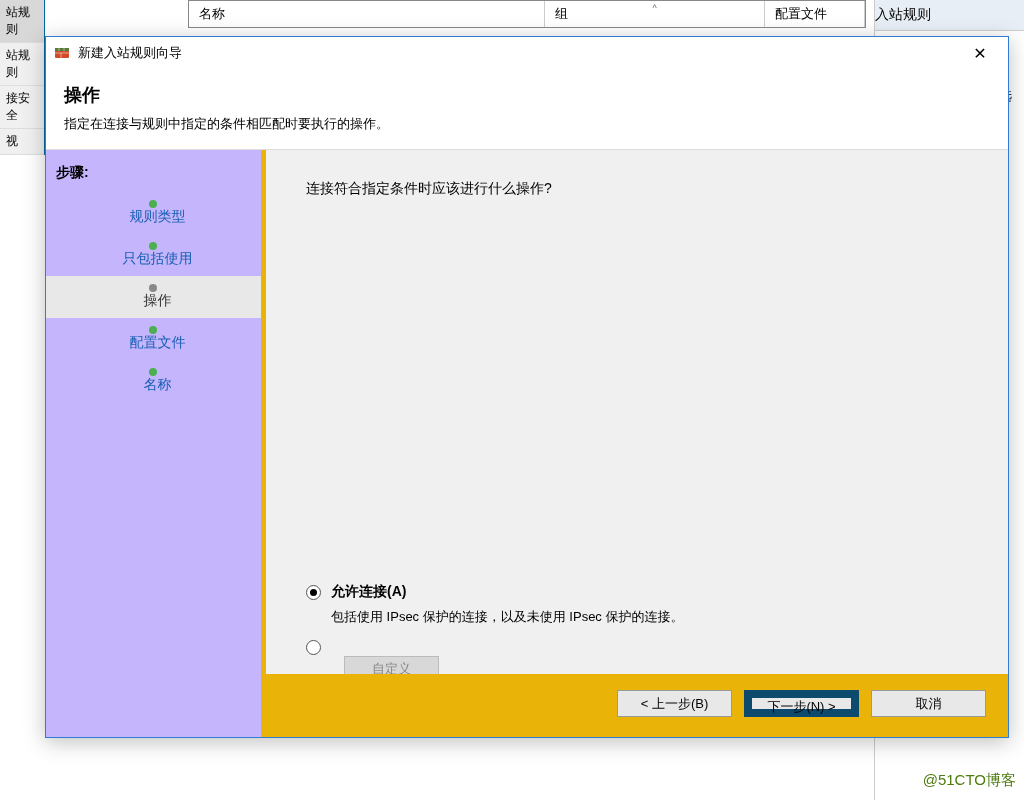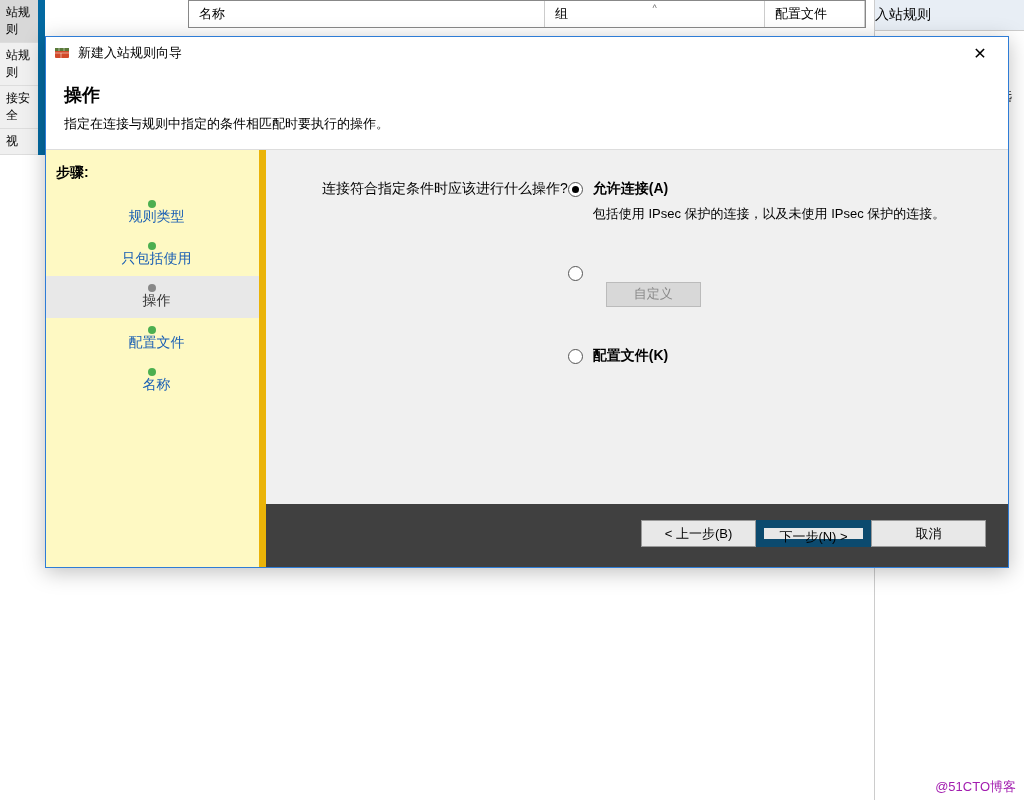--- a/index.html
+++ b/index.html
@@ -13,21 +13,21 @@
       position: relative;
     }
     
     
     .bg-nav {
       position: absolute;
       left: 0;
       top: 0;
       width: 45px;
       background: #f0f0f0;
-      border-right: 7px solid #0369a1;
+      border-right: 1px solid #0369a1;
     }
     .bg-nav-item {
       padding: 4px 6px;
       font-size: 12px;
       border-bottom: 1px solid #ddd;
     }
     .bg-nav-item.selected {
       background: #d8d8d8;
     }
     .bg-table-header {
@@ -76,21 +76,21 @@
       padding: 6px 12px;
       font-size: 13px;
     }
     
     
     .dialog {
       position: absolute;
       left: 45px;
       top: 36px;
       width: 964px;
-      height: 532px;
+      height: 702px;
       background: #fff;
       border: 1px solid #2e7cd6;
       box-shadow: 0 4px 20px rgba(0,0,0,0.25);
       display: flex;
       flex-direction: column;
     }
     .titlebar {
       height: 32px;
       display: flex;
       align-items: center;
@@ -130,22 +130,22 @@
     }
     
     .dialog-body {
       flex: 1;
       display: flex;
       overflow: hidden;
     }
     
     .steps-panel {
       width: 220px;
-      background: #fef9c3;
-      border-right: 7px solid #eab308;
+      background: #c4b5fd;
+      border-right: 5px solid #eab308;
       padding: 14px 0;
     }
     .steps-title {
       font-size: 14px;
       font-weight: bold;
       padding: 0 10px 10px 10px;
     }
     .step-item {
       display: flex;
       align-items: center;
@@ -167,31 +167,33 @@
       margin-right: 10px;
       flex-shrink: 0;
     }
     .step-item.current .step-bullet {
       background: #888;
     }
     
     .content-panel {
       flex: 1;
       background: #f0f0f0;
-      padding: 30px 40px 20px 56px;
-      display: flex;
+      padding: 30px 40px 20px 40px;
+      display: flex;
+      flex-direction: column;
+      justify-content: space-between;
     }
     .content-question {
       font-size: 14px;
       margin-bottom: 28px;
     }
     .radio-group {
       display: flex;
       flex-direction: column;
-      gap: 40px;
+      gap: 12px;
     }
     .radio-option {
       display: flex;
       align-items: flex-start;
     }
     .radio-circle {
       width: 15px;
       height: 15px;
       border: 1px solid #555;
       border-radius: 50%;
@@ -234,41 +236,42 @@
     }
     
     .dialog-footer {
       position: absolute;
       bottom: 0;
       left: 220px;
       right: 0;
       padding: 16px 22px 20px 22px;
       display: flex;
       justify-content: flex-end;
-      background: #404040;
+      gap: 12px;
+      background: #eab308;
     }
     .wiz-btn {
       min-width: 115px;
       height: 27px;
       background: #e8e8e8;
       border: 1px solid #999;
       font-size: 13px;
       cursor: pointer;
       font-family: inherit;
     }
     .wiz-btn.primary {
       border: 8px solid #0c4a6e;
     }
     
     .watermark {
       position: absolute;
       right: 8px;
-      bottom: 4px;
-      font-size: 13px;
-      color: #a21caf;
+      bottom: 10px;
+      font-size: 15px;
+      color: #4d7c0f;
     }
   </style>
 </head>
 <body>
 
 <div class="bg-nav">
   <div class="bg-nav-item selected">站规则</div>
   <div class="bg-nav-item">站规则</div>
   <div class="bg-nav-item">接安全</div>
   <div class="bg-nav-item">视</div>

